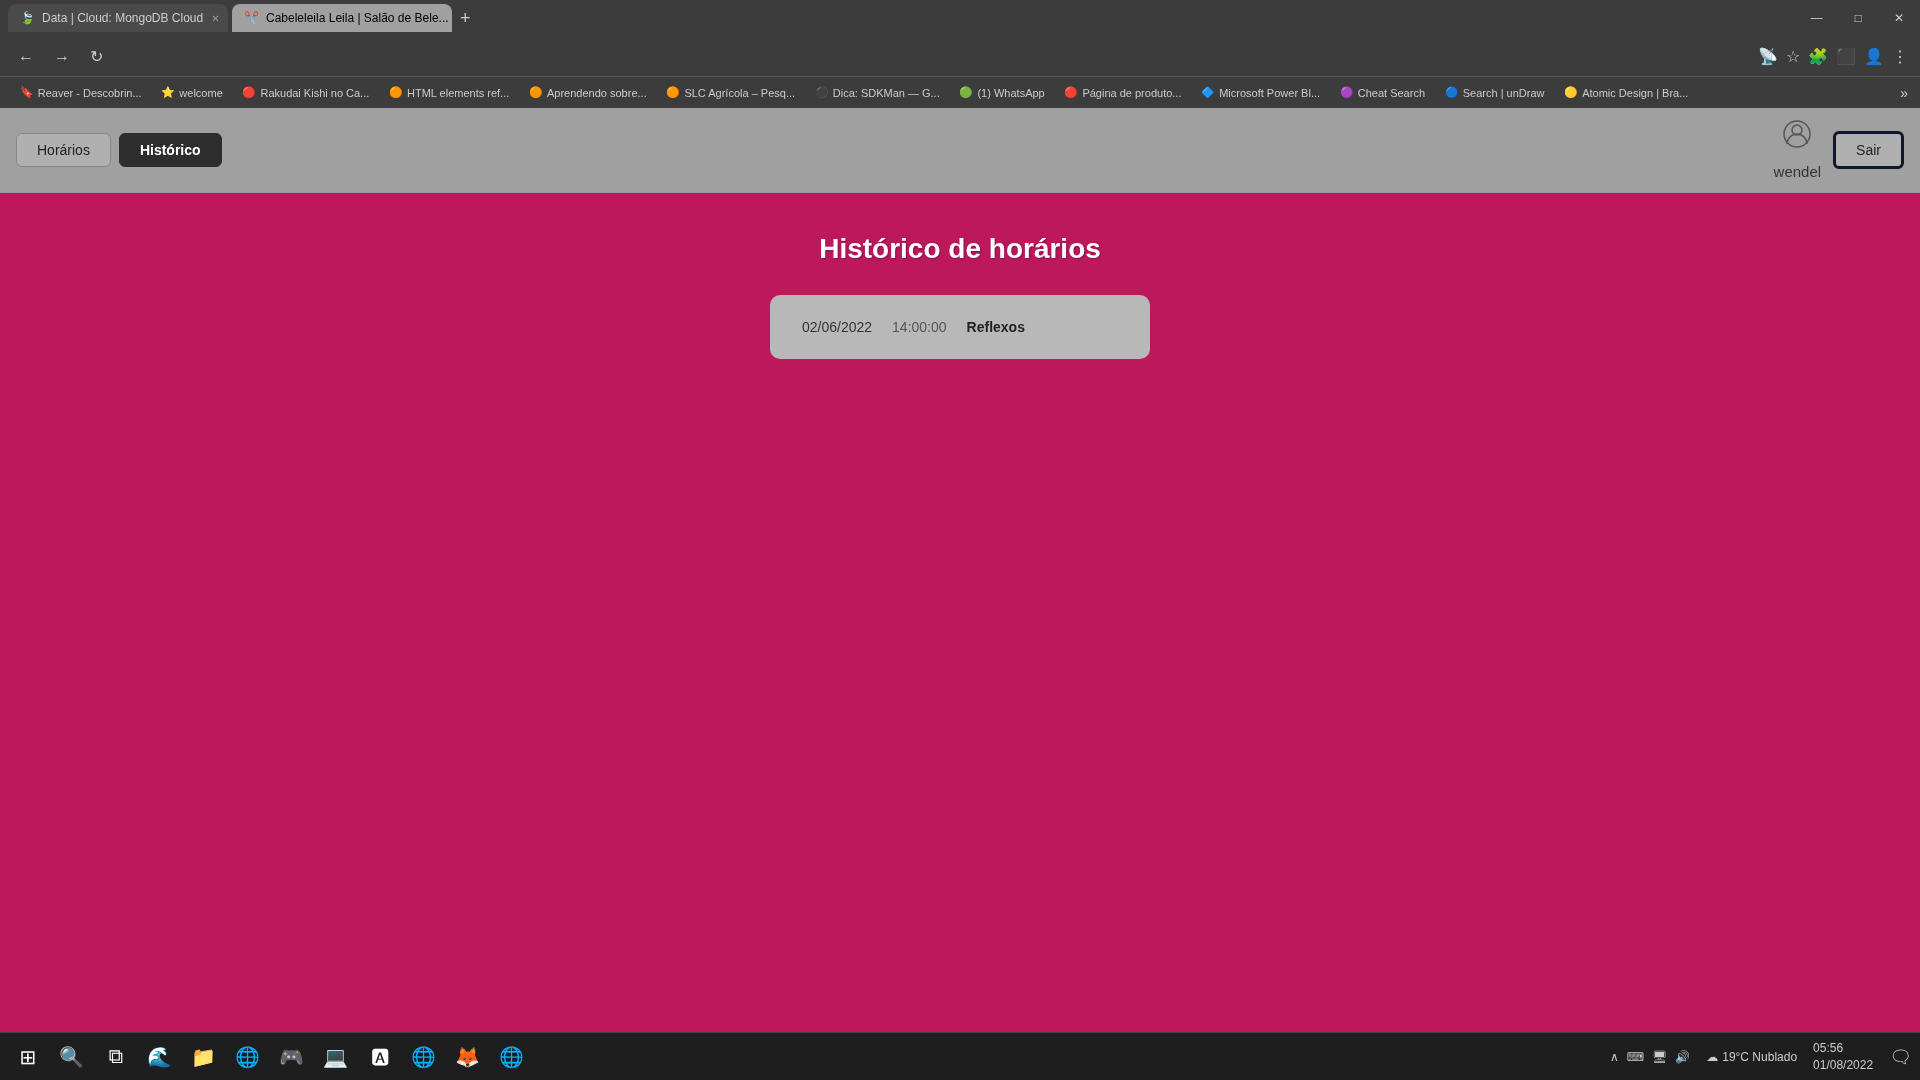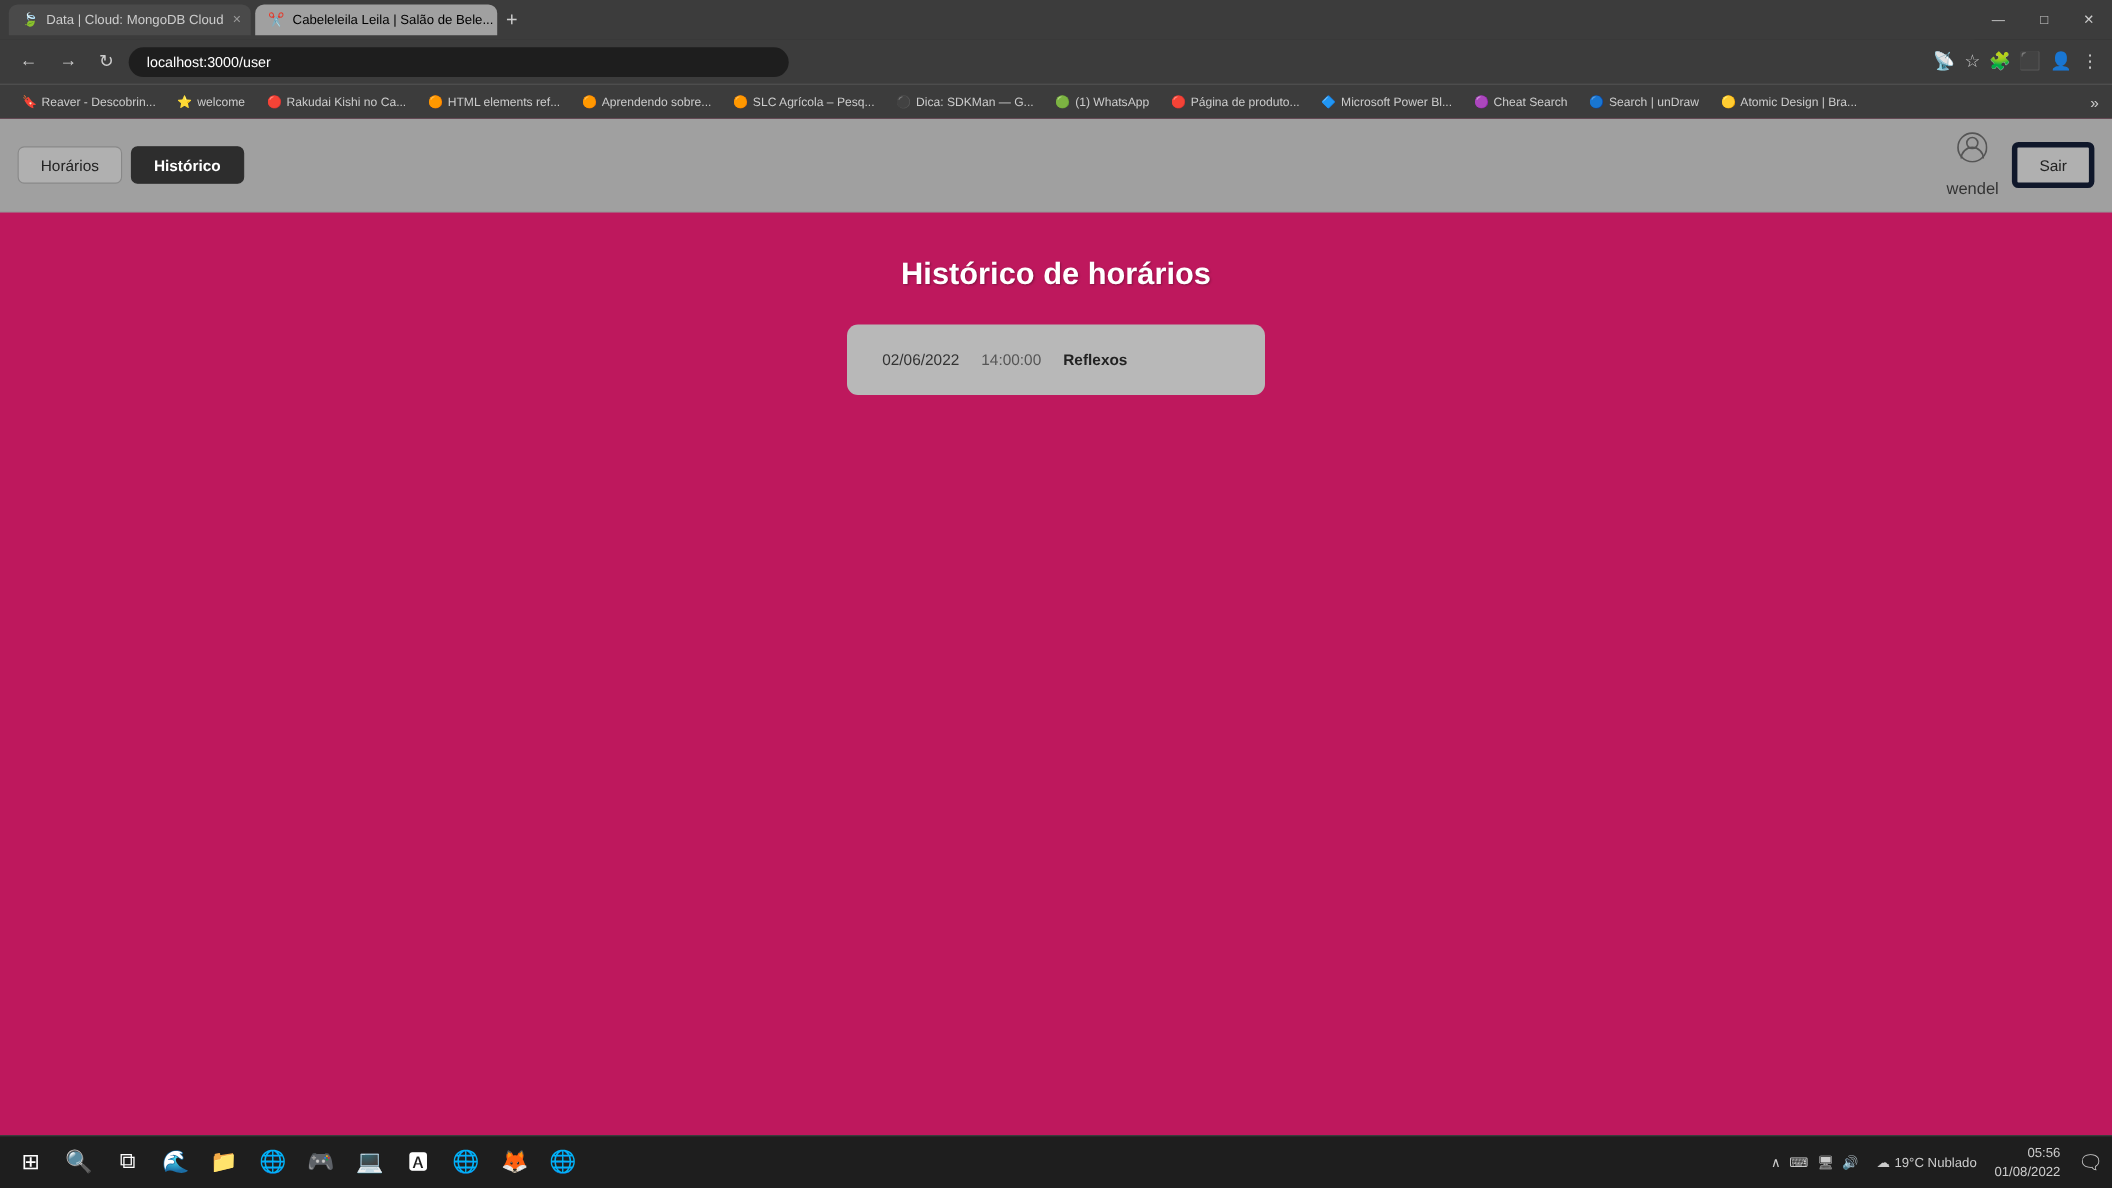--- a/index.html
+++ b/index.html
@@ -39,37 +39,37 @@
     .app-container { background: #be185d; width: 100%; height: calc(1080px - 36px - 40px - 32px - 20px); }
 
     
     .app-navbar { background: #a0a0a0; display: flex; align-items: center; padding: 12px 16px; gap: 8px; border-bottom: 1px solid #999; }
     .nav-app-btn { padding: 8px 20px; border-radius: 6px; border: 1px solid #888; background: #b0b0b0; color: #222; font-size: 14px; cursor: pointer; font-weight: normal; }
     .nav-app-btn.active { background: #2d2d2d; color: #fff; border-color: #2d2d2d; font-weight: bold; }
     .navbar-right { margin-left: auto; display: flex; align-items: center; gap: 12px; }
     .user-info { display: flex; align-items: center; gap: 8px; flex-direction: column; }
     .user-icon { font-size: 28px; color: #555; }
     .user-name { font-size: 15px; color: #333; }
-    .logout-btn { padding: 8px 20px; border-radius: 6px; border: 5px solid #0f172a; background: #b0b0b0; color: #222; font-size: 14px; cursor: pointer; }
+    .logout-btn { padding: 8px 20px; border-radius: 6px; border: 3px solid #0f172a; background: #b0b0b0; color: #222; font-size: 14px; cursor: pointer; }
 
     
     .main-content { padding: 40px 20px; display: flex; flex-direction: column; align-items: center; }
     .page-title { font-size: 28px; font-weight: bold; color: #fff; margin-bottom: 30px; text-shadow: 1px 1px 2px rgba(0,0,0,0.3); }
 
     
     .history-card { background: #b8b8b8; border-radius: 10px; padding: 24px 32px; width: 380px; display: flex; align-items: center; gap: 20px; }
     .history-date { font-size: 14px; color: #333; font-weight: normal; }
     .history-time { font-size: 14px; color: #555; }
     .history-service { font-size: 14px; color: #222; font-weight: bold; text-align: right; }
 
     
     .taskbar { position: fixed; bottom: 0; left: 0; width: 1920px; height: 48px; background: #1e1e1e; display: flex; align-items: center; padding: 0 8px; gap: 4px; border-top: 1px solid #444; }
     .taskbar-icon { width: 40px; height: 40px; display: flex; align-items: center; justify-content: center; border-radius: 4px; cursor: pointer; font-size: 20px; color: #fff; }
     .taskbar-right { margin-left: auto; display: flex; align-items: center; gap: 16px; color: #ccc; font-size: 12px; }
-    .taskbar-clock { text-align: right; line-height: 1.4; }
+    .taskbar-clock { line-height: 1.4; }
     .taskbar-sys { display: flex; align-items: center; gap: 8px; }
     .weather-info { display: flex; align-items: center; gap: 4px; }
   </style>
 </head>
 <body>
 
 <div class="browser-chrome">
 
   <div class="top-bar-row">
     <div class="tab-bar" style="flex:1;">
@@ -89,21 +89,20 @@
       <button class="win-btn">—</button>
       <button class="win-btn">□</button>
       <button class="win-btn close">✕</button>
     </div>
   </div>
 
   <div class="address-bar">
     <button class="nav-btn">←</button>
     <button class="nav-btn">→</button>
     <button class="nav-btn">↻</button>
-    <input class="url-bar" type="text" value="localhost:3000/user" style="">
     <div class="address-bar-right">
       <span class="addr-icon">📡</span>
       <span class="addr-icon">☆</span>
       <span class="addr-icon">🧩</span>
       <span class="addr-icon">⬛</span>
       <span class="addr-icon">👤</span>
       <span class="addr-icon">⋮</span>
     </div>
   </div>
 

